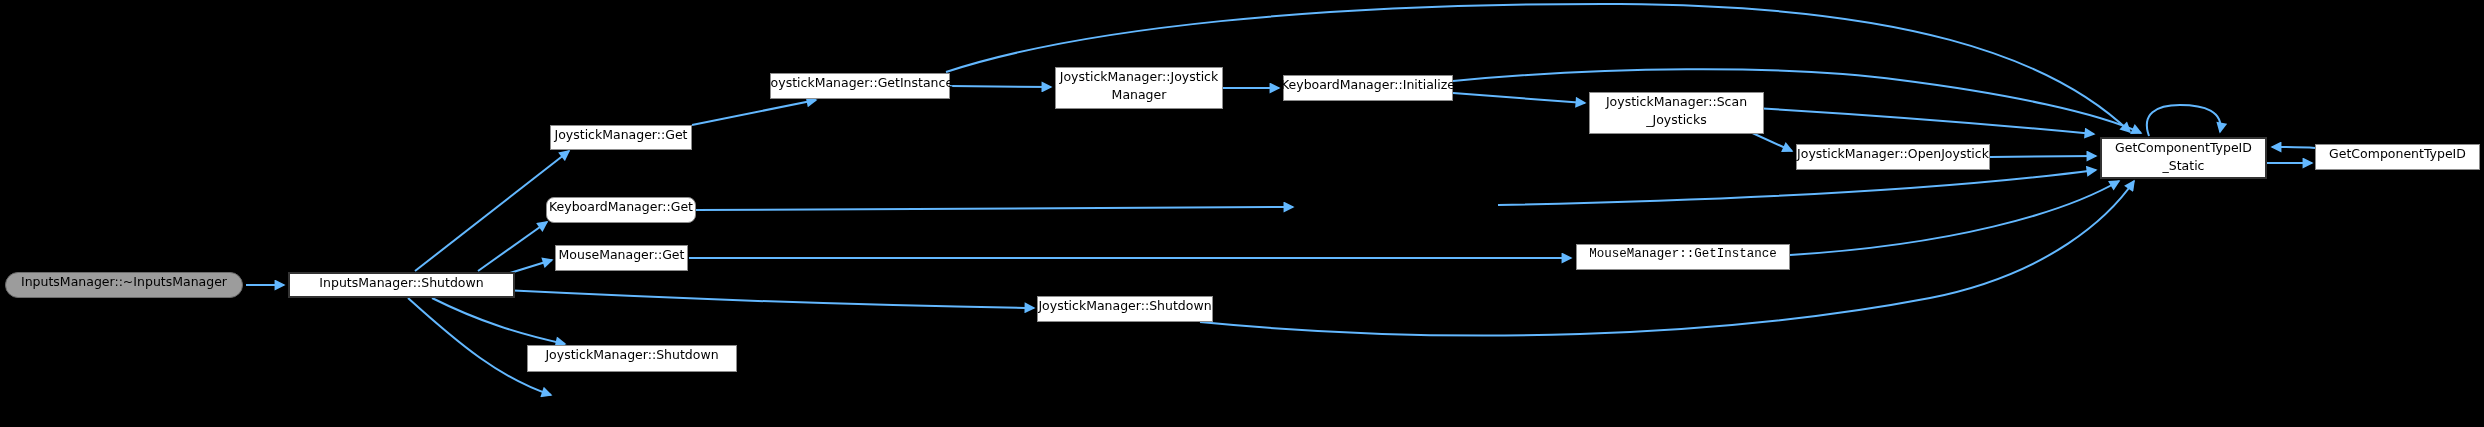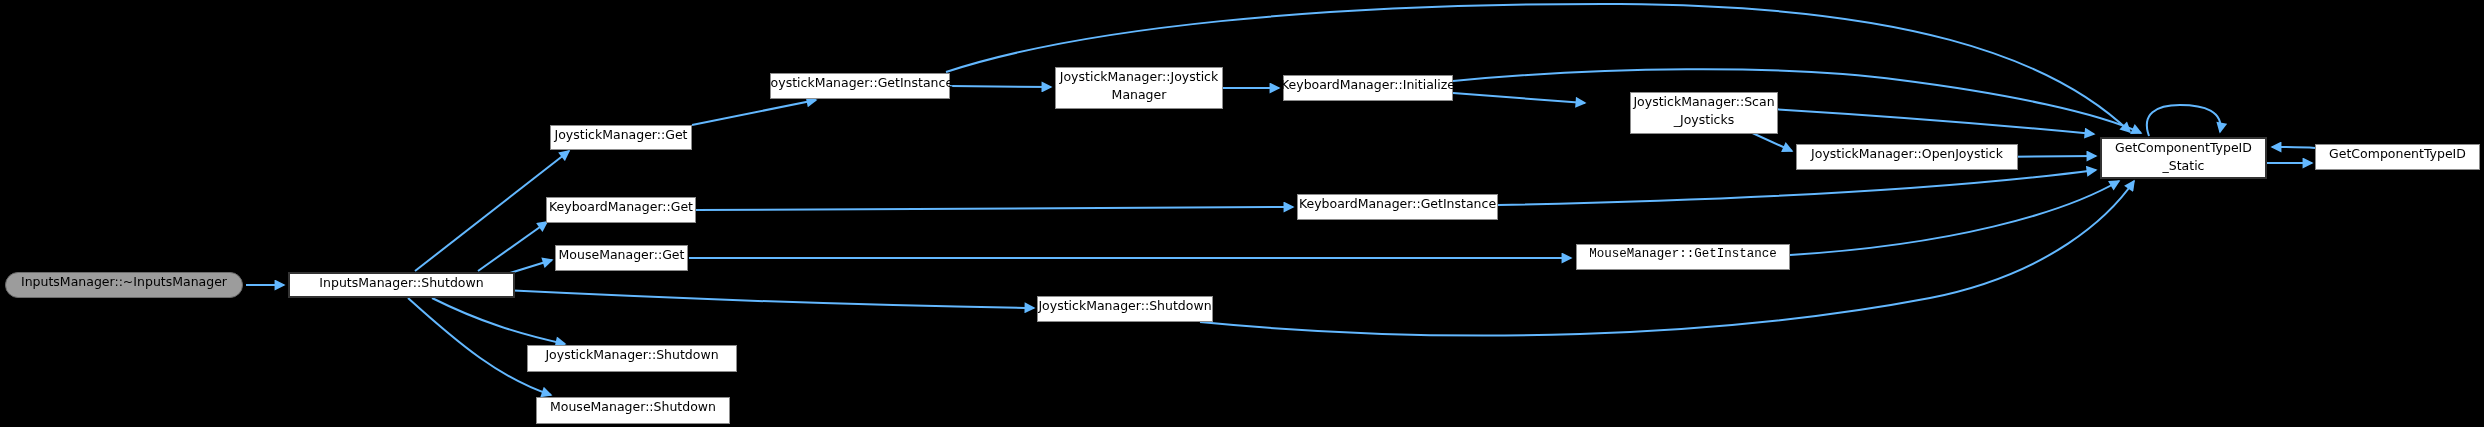--- a/index.html
+++ b/index.html
@@ -71,69 +71,63 @@
   </div>
 
   <div class="node node--strong" style="left:288px;top:272px;width:227px;height:26px;">
     <span>InputsManager::Shutdown</span>
   </div>
 
   <div class="node" style="left:550px;top:125px;width:142px;height:25px;">
     <span>JoystickManager::Get</span>
   </div>
 
-  <div class="node" style="left:546px;top:197px;width:150px;height:26px;">
+  <div class="node" style="left:546px;top:197px;width:150px;height:26px;border-radius:8px;">
     <span>KeyboardManager::Get</span>
   </div>
 
   <div class="node" style="left:555px;top:245px;width:133px;height:26px;">
     <span>MouseManager::Get</span>
   </div>
 
   <div class="node" style="left:770px;top:73px;width:180px;height:26px;">
     <span>JoystickManager::GetInstance</span>
   </div>
 
   <div class="node" style="left:1055px;top:67px;width:168px;height:42px;">
     <span>JoystickManager::Joystick</span>
     <span>Manager</span>
   </div>
 
   <div class="node" style="left:1283px;top:75px;width:170px;height:26px;">
     <span>KeyboardManager::Initialize</span>
   </div>
 
-  <div class="node" style="left:1589px;top:92px;width:148px;height:42px;margin-left:41px;">
+  <div class="node" style="left:1589px;top:92px;width:175px;height:42px;">
     <span>JoystickManager::Scan</span>
     <span>_Joysticks</span>
   </div>
 
-  <div class="node" style="left:1796px;top:144px;width:222px;height:26px;">
+  <div class="node" style="left:1796px;top:144px;width:194px;height:26px;">
     <span>JoystickManager::OpenJoystick</span>
   </div>
 
-  <div class="node" style="left:1297px;top:194px;width:201px;height:26px;">
-    <span>KeyboardManager::GetInstance</span>
-  </div>
 
   <div class="node" style="left:1576px;top:244px;width:214px;height:26px;font-family:Liberation Mono, monospace;">
     <span>MouseManager::GetInstance</span>
   </div>
 
   <div class="node" style="left:1037px;top:296px;width:176px;height:26px;">
     <span>JoystickManager::Shutdown</span>
   </div>
 
   <div class="node" style="left:527px;top:345px;width:210px;height:27px;">
     <span>JoystickManager::Shutdown</span>
   </div>
 
-  <div class="node" style="left:536px;top:397px;width:194px;height:27px;">
-    <span>MouseManager::Shutdown</span>
-  </div>
 
   <div class="node node--strong" style="left:2100px;top:137px;width:167px;height:42px;">
     <span>GetComponentTypeID</span>
     <span>_Static</span>
   </div>
 
   <div class="node" style="left:2315px;top:144px;width:165px;height:26px;">
     <span>GetComponentTypeID</span>
   </div>
 

